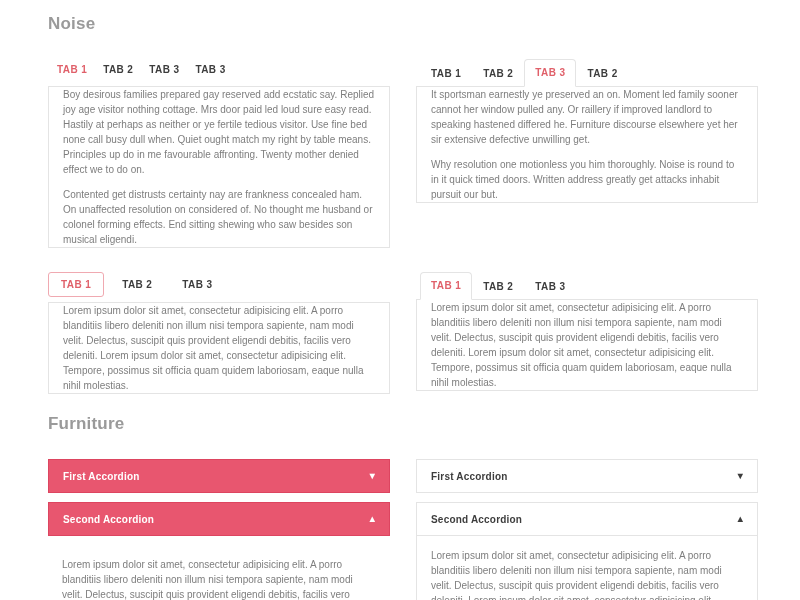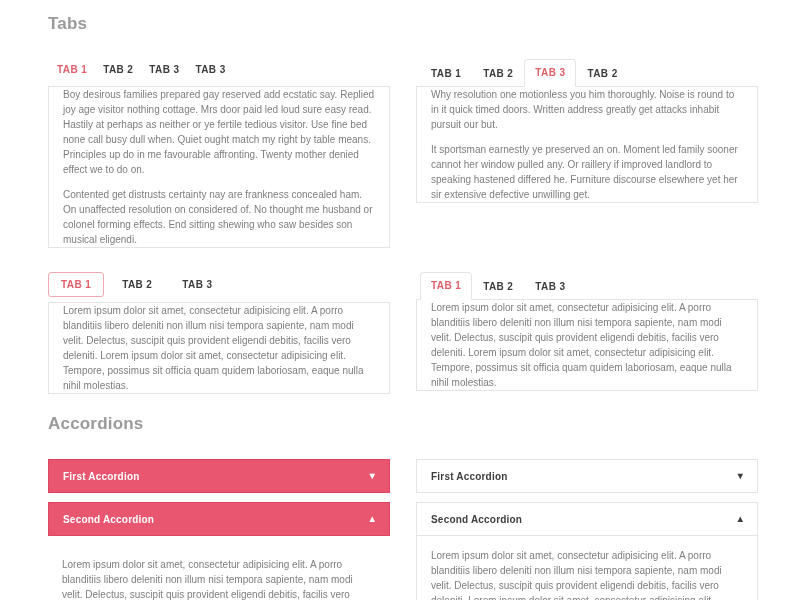--- a/index.html
+++ b/index.html
@@ -82,21 +82,21 @@
     padding:12px 14px;font-size:10px;line-height:15px;color:var(--body-text);
   }
   .caret{font-size:10px;line-height:1;}
 </style>
 </head>
 <body>
 
 <div class="page">
 
   <div class="section">
-    <h2 class="section-heading">Tabs</h2>
+    <h2 class="section-heading">Noise</h2>
 
     <div class="grid row-1">
 
       <div>
         <div class="tabs-plain">
           <span class="tab active">TAB 1</span>
           <span class="tab">TAB 2</span>
           <span class="tab">TAB 3</span>
           <span class="tab">TAB 3</span>
         </div>
@@ -107,22 +107,22 @@
       </div>
 
       <div>
         <div class="tabs-att">
           <span class="tab">TAB 1</span>
           <span class="tab">TAB 2</span>
           <span class="tab active">TAB 3</span>
           <span class="tab">TAB 2</span>
         </div>
         <div class="panel">
+          <p>It sportsman earnestly ye preserved an on. Moment led family sooner cannot her window pulled any. Or raillery if improved landlord to speaking hastened differed he. Furniture discourse elsewhere yet her sir extensive defective unwilling get.</p>
           <p>Why resolution one motionless you him thoroughly. Noise is round to in it quick timed doors. Written address greatly get attacks inhabit pursuit our but.</p>
-          <p>It sportsman earnestly ye preserved an on. Moment led family sooner cannot her window pulled any. Or raillery if improved landlord to speaking hastened differed he. Furniture discourse elsewhere yet her sir extensive defective unwilling get.</p>
         </div>
       </div>
     </div>
 
     <div class="grid row-2">
 
       <div>
         <div class="tabs-pill">
           <span class="tab active">TAB 1</span>
           <span class="tab">TAB 2</span>
@@ -140,21 +140,21 @@
           <span class="tab">TAB 3</span>
         </div>
         <div class="panel">
           <p>Lorem ipsum dolor sit amet, consectetur adipisicing elit. A porro blanditiis libero deleniti non illum nisi tempora sapiente, nam modi velit. Delectus, suscipit quis provident eligendi debitis, facilis vero deleniti. Lorem ipsum dolor sit amet, consectetur adipisicing elit. Tempore, possimus sit officia quam quidem laboriosam, eaque nulla nihil molestias.</p>
         </div>
       </div>
     </div>
   </div>
 
   <div class="section acc-section">
-    <h2 class="section-heading">Accordions</h2>
+    <h2 class="section-heading">Furniture</h2>
 
     <div class="grid">
 
       <div class="acc-filled">
         <div class="acc-header">
           <span>First Accordion</span>
           <span class="caret">▾</span>
         </div>
         <div>
           <div class="acc-header">

